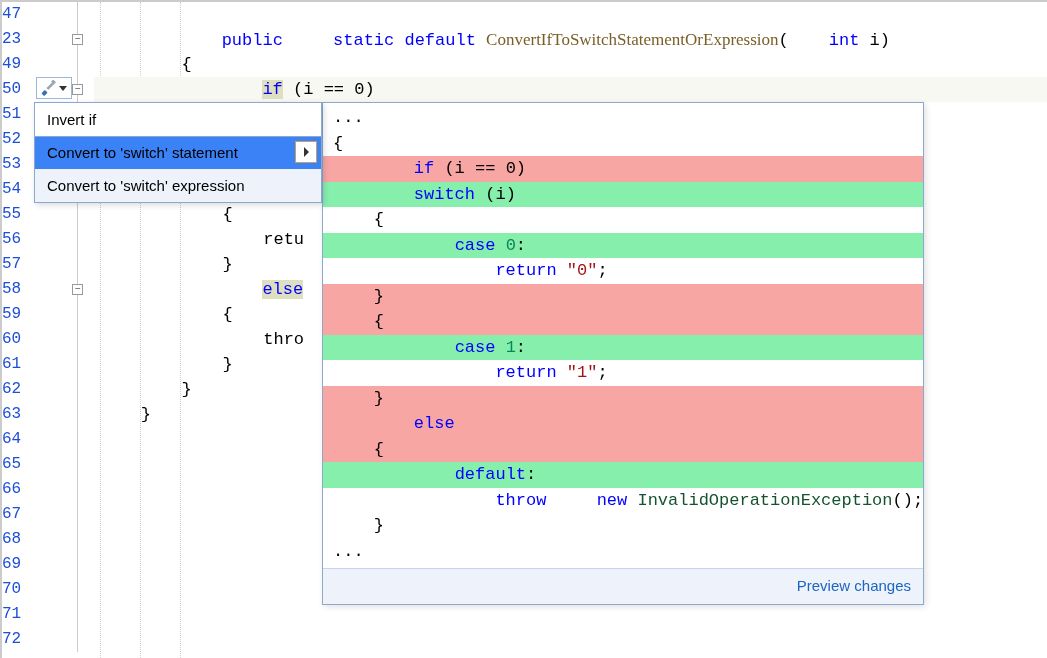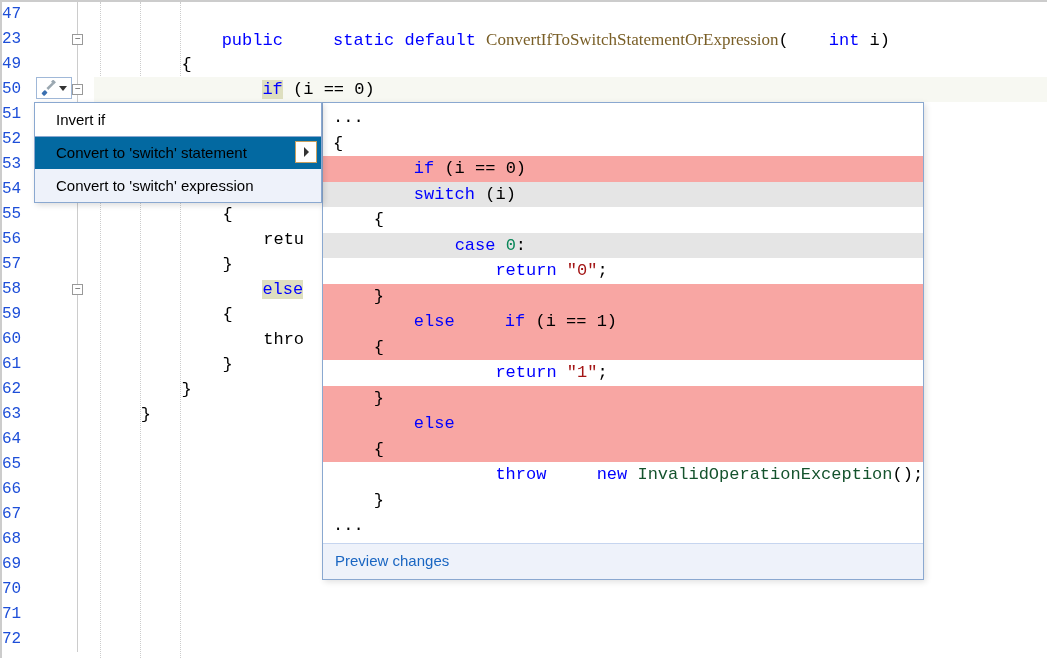--- a/index.html
+++ b/index.html
@@ -119,33 +119,33 @@
     background: #eef2fa;
     border: 1px solid #8aa8d0;
     box-shadow: 2px 2px 6px rgba(0,0,0,0.15);
     font-family: 'Segoe UI', sans-serif;
     font-size: 15px;
     z-index: 10;
   }
   .ctx-item {
     height: 33px;
     line-height: 33px;
-    padding-left: 21px;
+    padding-left: 12px;
     cursor: pointer;
     position: relative;
   }
   .ctx-item.hover {
     background: #fff;
     border: 1px solid #8aa8d0;
     margin: -1px;
     height: 35px;
     z-index:1;
   }
   .ctx-item.selected {
-    background: #0369a1;
+    background: #3b82f6;
   }
   .ctx-arrow {
     position: absolute;
     right: 4px; top: 5px;
     width: 22px; height: 22px;
     border: 1px solid #c8a060;
     background: #fff;
     display: flex;
     align-items: center;
     justify-content: center;
@@ -174,29 +174,30 @@
   }
   .pv-line {
     height: 25.5px;
     line-height: 25.5px;
     white-space: pre;
     padding-left: 10px;
     font-family: Consolas, 'Courier New', monospace;
     font-size: 17px;
   }
   .diff-del { background: #f8a6a3; }
-  .diff-add { background: #e5e5e5; }
+  .diff-add { background: #86efac; }
   .preview-footer {
     border-top: 1px solid #c6d5ef;
     background: #eef2fa;
     padding: 8px 12px 10px 12px;
     font-family: 'Segoe UI', sans-serif;
     font-size: 15px;
     color: #1a66c2;
     cursor: pointer;
+    text-align: right;
   }
 </style>
 </head>
 <body>
 
 <div class="editor">
 
   <div class="gutter" id="gutter">
       <div class="gutter-line">47</div>
       <div class="gutter-line">23</div>
@@ -299,26 +300,27 @@
   <div class="preview">
     <div class="preview-body">
       <div class="pv-line">...</div>
       <div class="pv-line">{</div>
       <div class="pv-line diff-del"><span>    </span><span class="kw">if</span><span> (i == 0)</span></div>
       <div class="pv-line diff-add"><span>    </span><span class="kw">switch</span><span> (i)</span></div>
       <div class="pv-line">    {</div>
       <div class="pv-line diff-add"><span>        </span><span class="kw">case</span><span> </span><span class="num">0</span><span>:</span></div>
       <div class="pv-line"><span>            </span><span class="kw">return</span><span> </span><span class="str">"0"</span><span>;</span></div>
       <div class="pv-line diff-del">    }</div>
-      <div class="pv-line diff-del"><span>    </span><span class="kw">else</span><span class="kw"> if</span><span> (i == 1)</span></div>
       <div class="pv-line diff-del">    {</div>
+      <div class="pv-line diff-add"><span>        </span><span class="kw">case</span><span> </span><span class="num">1</span><span>:</span></div>
       <div class="pv-line"><span>            </span><span class="kw">return</span><span> </span><span class="str">"1"</span><span>;</span></div>
       <div class="pv-line diff-del">    }</div>
       <div class="pv-line diff-del"><span>    </span><span class="kw">else</span></div>
       <div class="pv-line diff-del">    {</div>
+      <div class="pv-line diff-add"><span>        </span><span class="kw">default</span><span>:</span></div>
       <div class="pv-line"><span>            </span><span class="kw">throw</span><span> </span><span class="kw">new</span><span> </span><span class="cls">InvalidOperationException</span><span>();</span></div>
       <div class="pv-line">    }</div>
       <div class="pv-line">...</div>
     </div>
     <div class="preview-footer">
       <span>Preview changes</span>
     </div>
   </div>
 
 </div>

